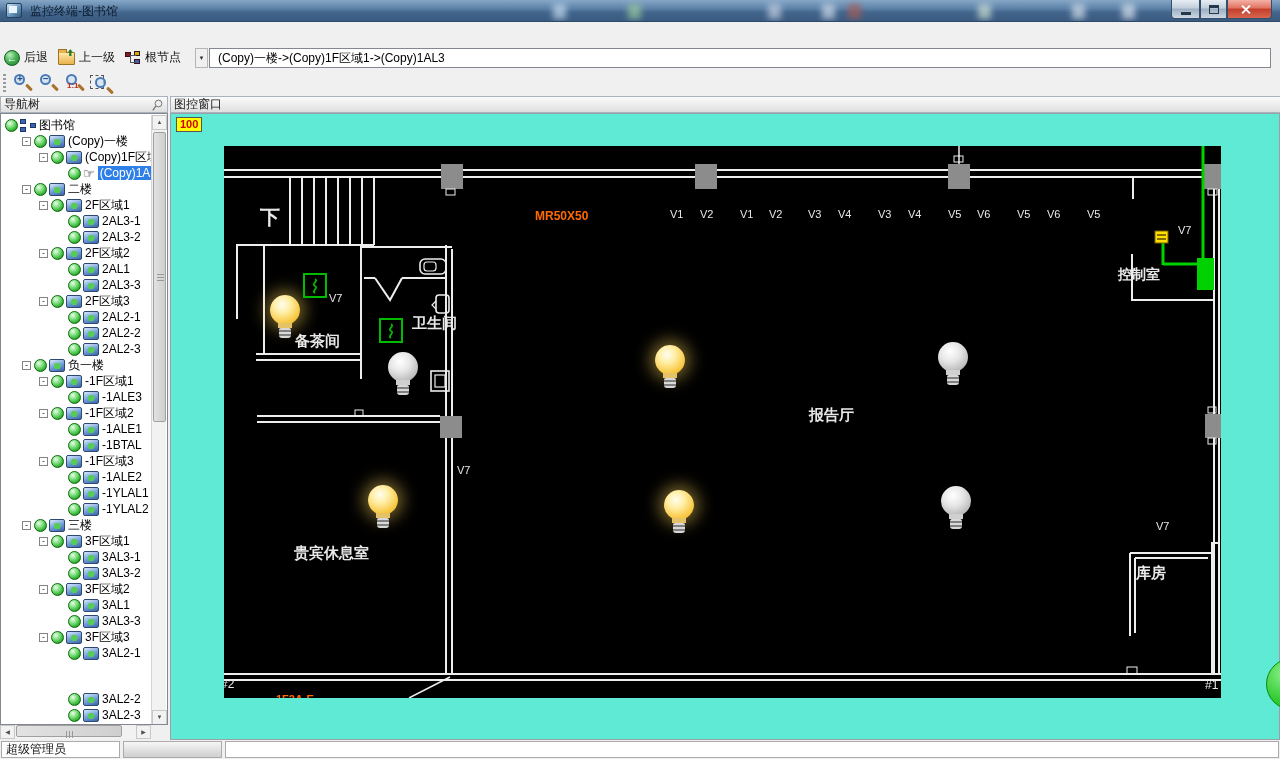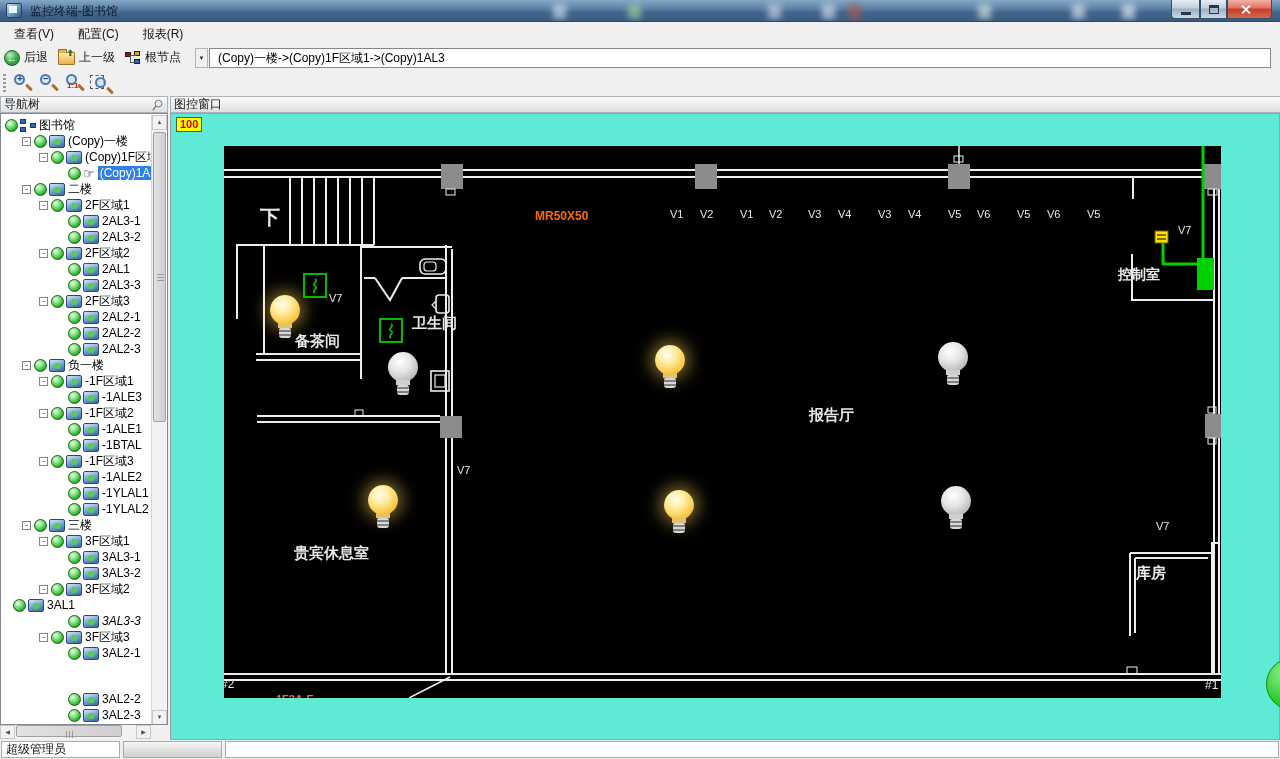--- a/index.html
+++ b/index.html
@@ -194,25 +194,20 @@
       <div class="win-btn max">
           <span class="glyph-max"></span>
         </div>
       <div class="win-btn close">
           <span class="glyph-x1"></span>
           <span class="glyph-x2"></span>
         </div>
     </div>
   </div>
 
-  <div id="menubar">
-      <span class="menu-item">查看(V)</span>
-      <span class="menu-item">配置(C)</span>
-      <span class="menu-item">报表(R)</span>
-    </div>
 
   <div id="toolbar1">
     <div class="tbtn">
       <span class="ico-back">←</span>
       <span>后退</span>
     </div>
     <div class="tbtn">
       <span class="ico-up"></span>
       <span>上一级</span>
     </div>
@@ -435,27 +430,27 @@
           <span class="sphere"></span>
           <span class="ticon icon-map"></span>
           <span class="tlabel">3AL3-2</span>
         </div>
         <div class="trow" style="padding-left: 38px;">
           <span class="exp">-</span>
           <span class="sphere"></span>
           <span class="ticon icon-map"></span>
           <span class="tlabel">3F区域2</span>
         </div>
-        <div class="trow" style="">
+        <div class="trow" style="padding-left: 55px;">
           <span class="exp-space"></span>
           <span class="sphere"></span>
           <span class="ticon icon-map"></span>
           <span class="tlabel">3AL1</span>
         </div>
-        <div class="trow" style="padding-left: 55px; font-style: italic;">
+        <div class="trow" style="padding-left: 55px;">
           <span class="exp-space"></span>
           <span class="sphere"></span>
           <span class="ticon icon-map"></span>
           <span class="tlabel">3AL3-3</span>
         </div>
         <div class="trow" style="padding-left: 38px;">
           <span class="exp">-</span>
           <span class="sphere"></span>
           <span class="ticon icon-map"></span>
           <span class="tlabel">3F区域3</span>

